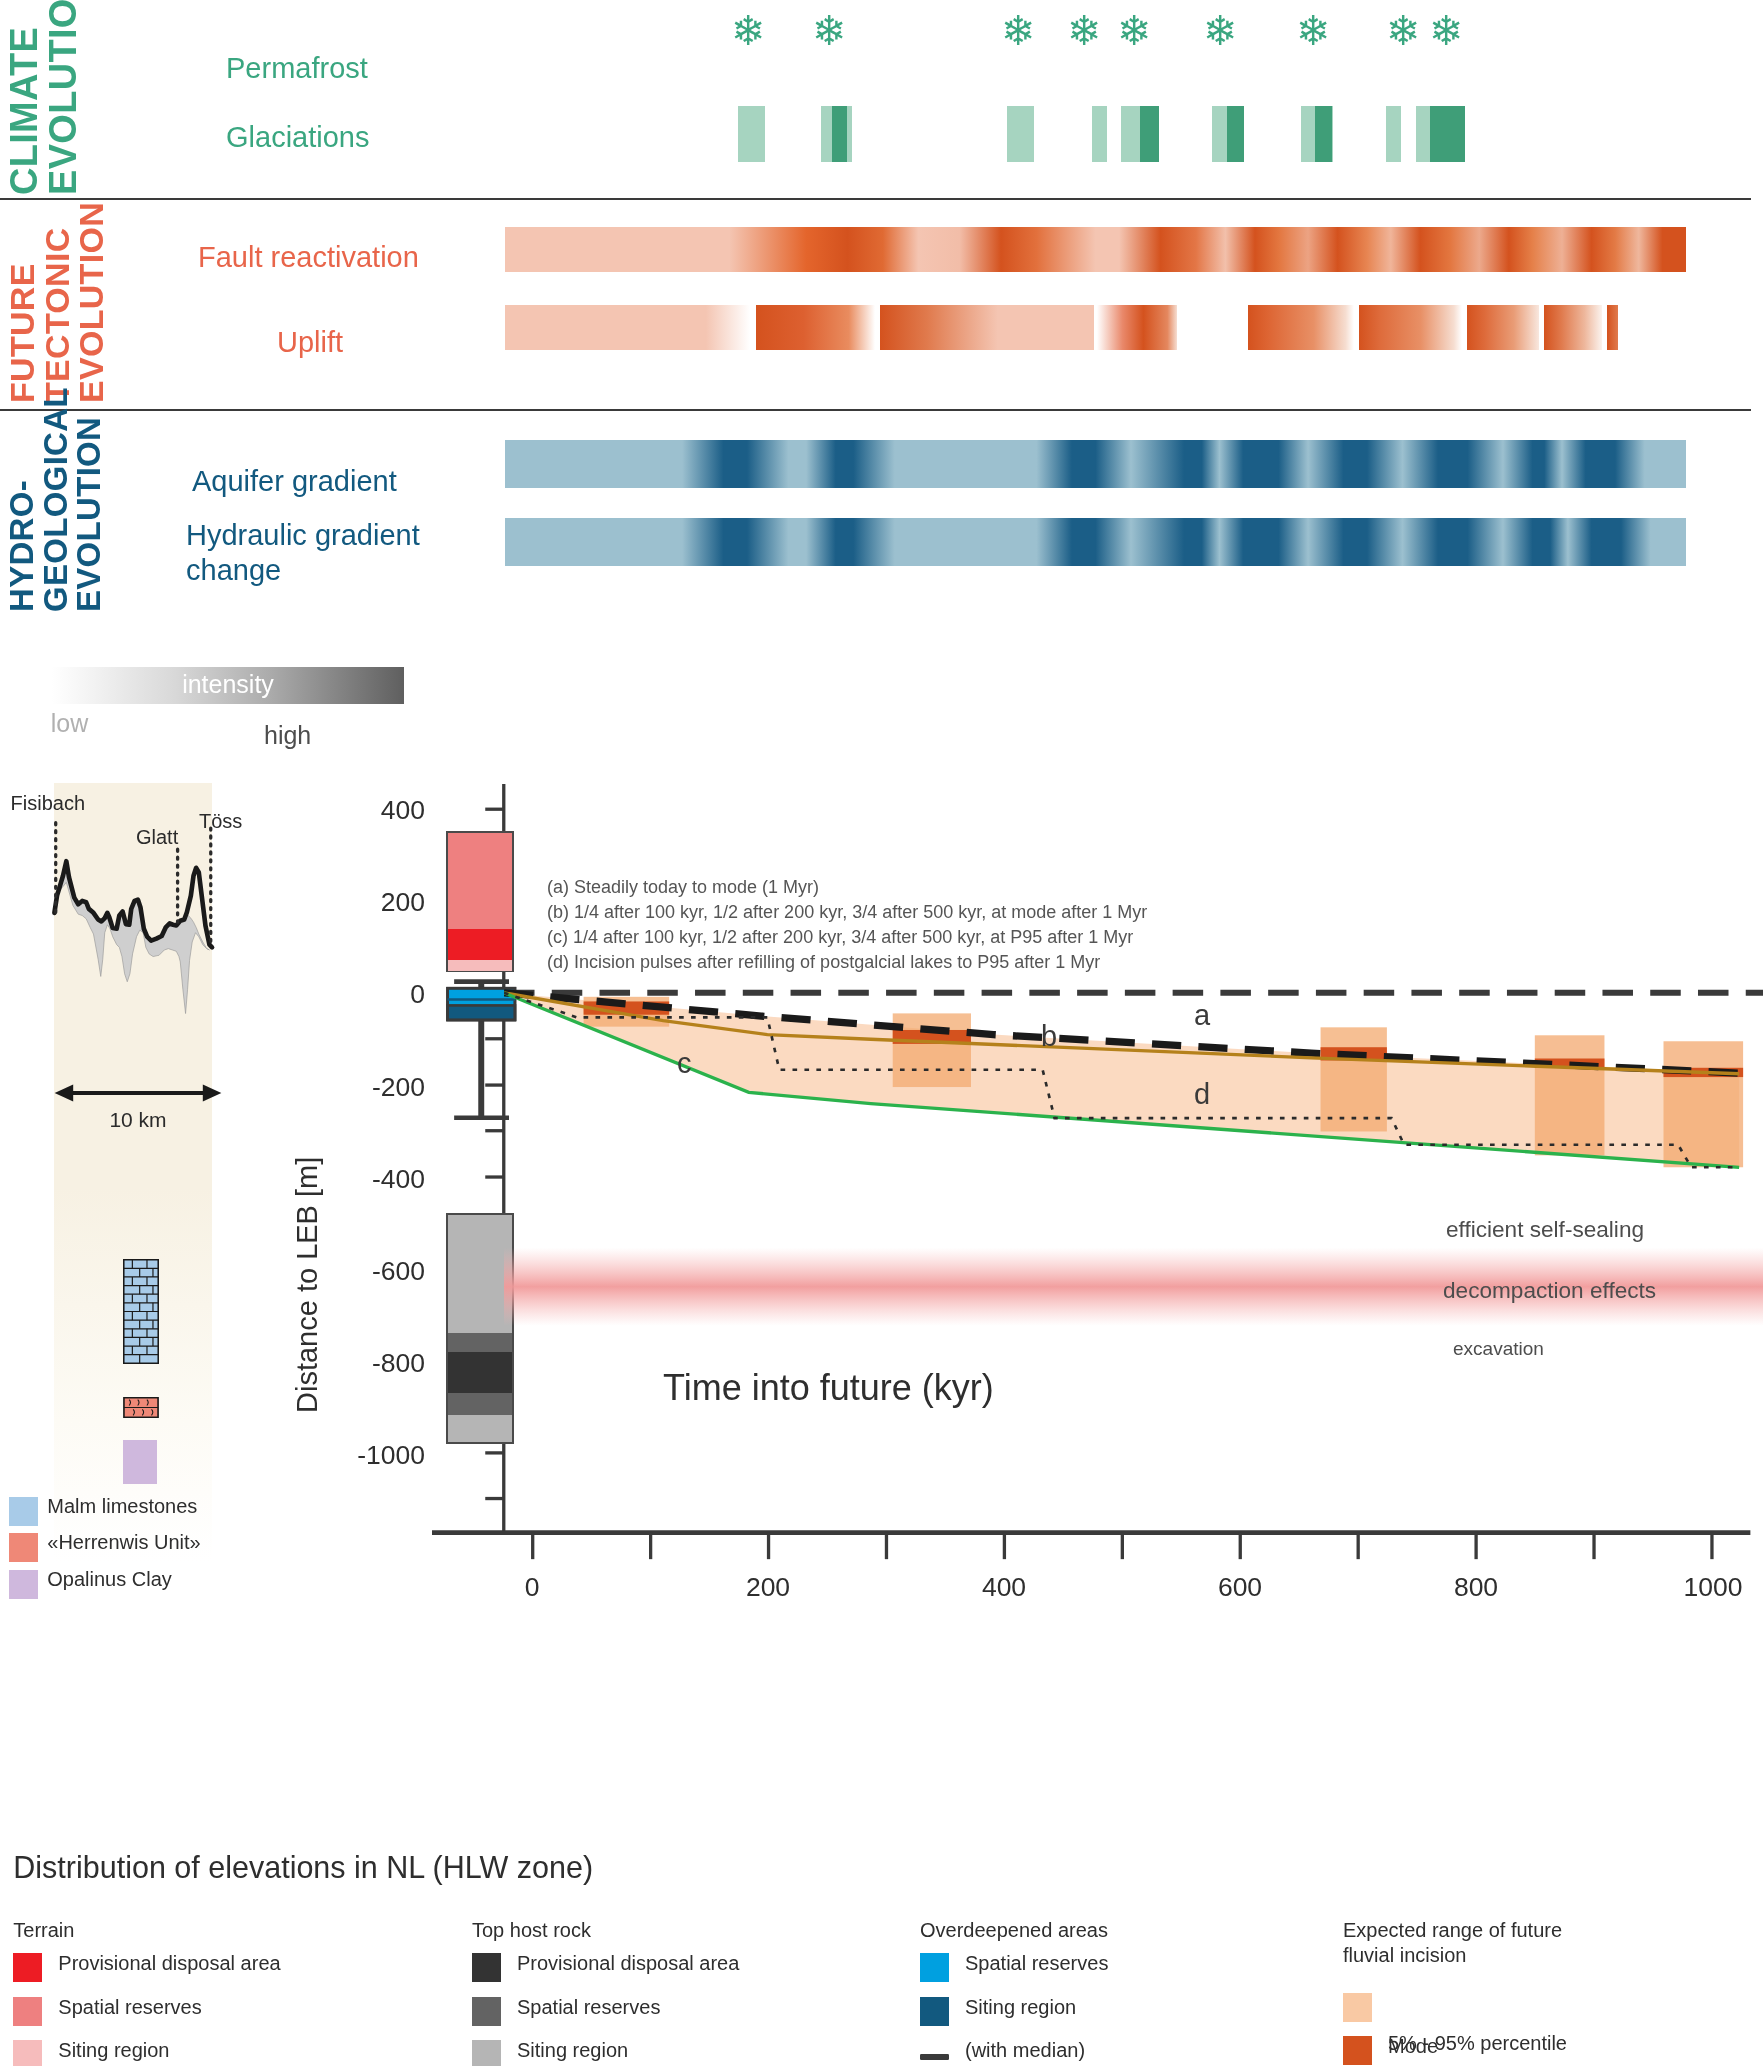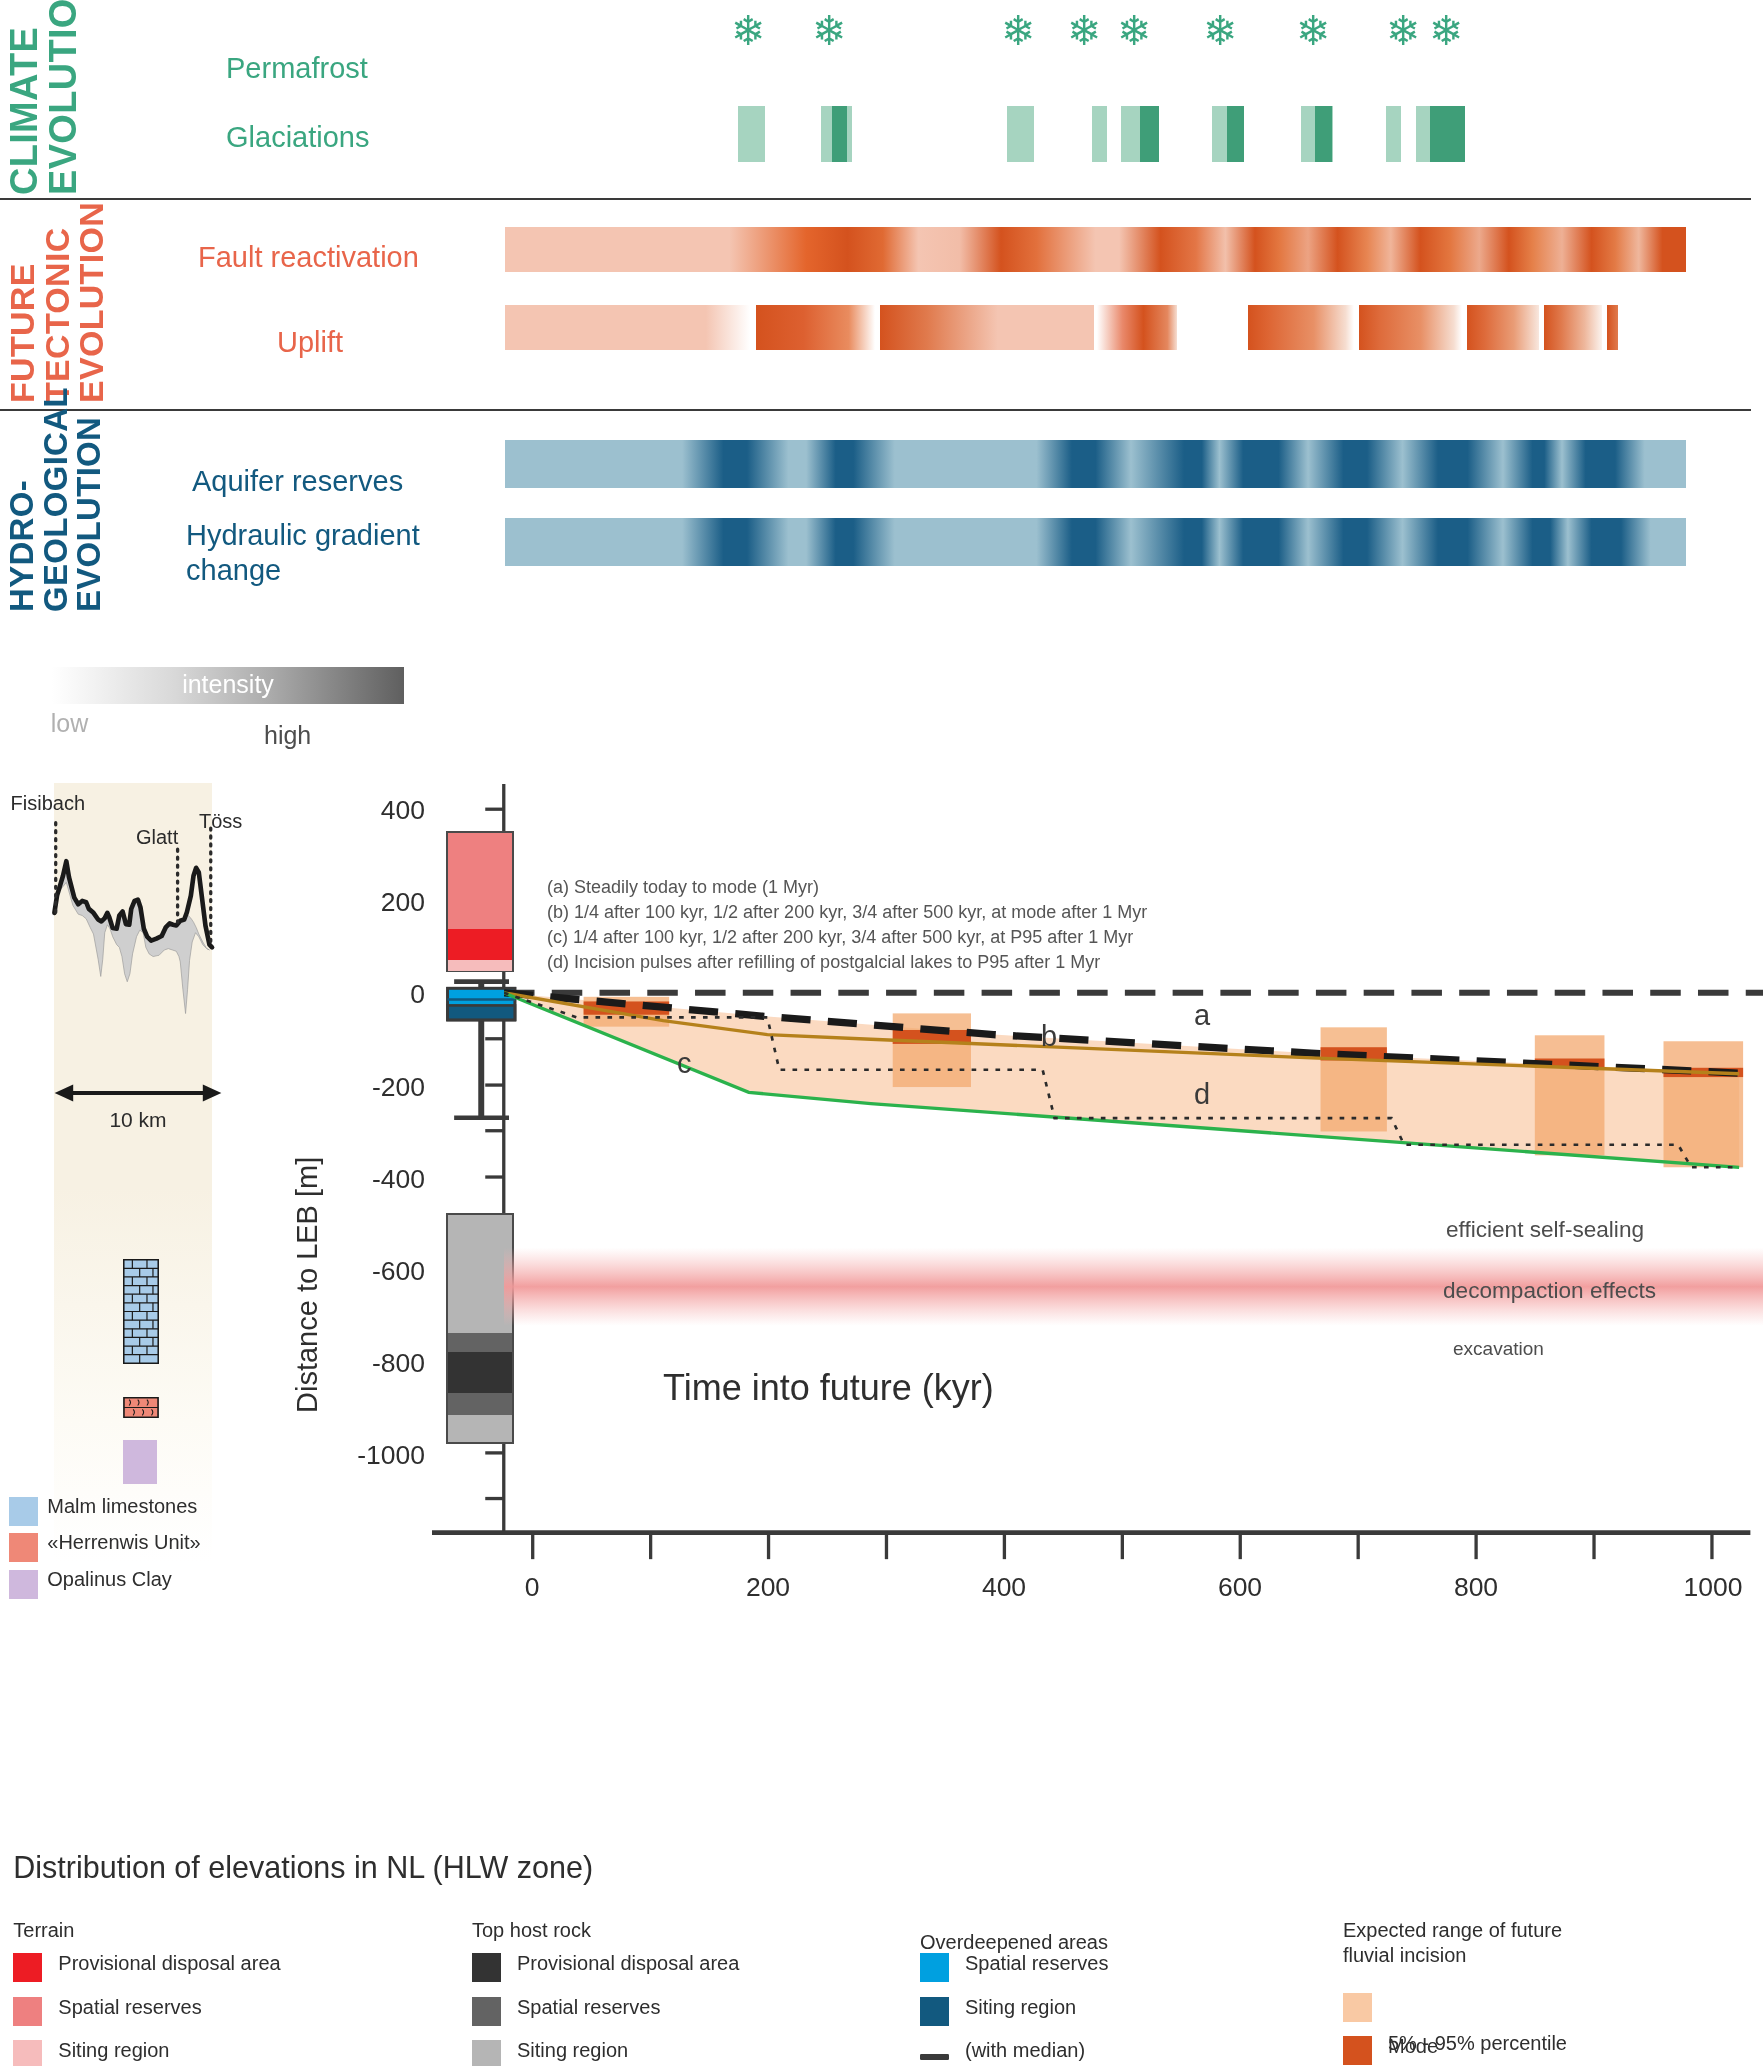--- a/index.html
+++ b/index.html
@@ -156,21 +156,21 @@
 </div>
 
 <div class="abs rule" style="left:0; top:409px; width:1751px;"></div>
 
 <div class="abs" style="left:0; top:413px; width:1763px; height:199px;">
 
   <div class="abs vlabel" style="left:5.3px; top:6.6px; height:192px; font-size:33px; color:#12597f;">HYDRO-
 GEOLOGICAL
 EVOLUTION</div>
 
-  <div class="abs" style="left:192px; top:52px; font-size:29px; color:#12597f;">Aquifer reserves</div>
+  <div class="abs" style="left:192px; top:52px; font-size:29px; color:#12597f;">Aquifer gradient</div>
 
   <div class="abs" style="left:186px; top:105px; font-size:29px; color:#12597f; text-align:left; width:239px; line-height:1.22;">Hydraulic gradient
 change</div>
 
   <div class="abs" style="left:505px; top:26.5px; width:1181px; height:48px;
               background: linear-gradient(to right,
                 #9cc0cf 0%, #9cc0cf 15%,
                 #1b5e87 18.5%, #1b5e87 20.5%,
                 #9cc0cf 24%, #9cc0cf 25.5%,
                 #1b5e87 28% , #1b5e87 29.5%,
@@ -493,21 +493,21 @@
       <div class="abs sw" style="left:0; top:1.3px; background:#636363;"></div>
       <div class="abs leg-txt" style="left:45px; top:0;">Spatial reserves</div>
     </div>
     <div class="abs" style="left:0; top:121px;">
       <div class="abs sw" style="left:0; top:1.3px; background:#b5b5b5;"></div>
       <div class="abs leg-txt" style="left:45px; top:0;">Siting region</div>
     </div>
   </div>
 
   <div class="abs" style="left:920px; top:48px;">
-    <div class="abs leg-head" style="left:0; top:12px;">Overdeepened areas</div>
+    <div class="abs leg-head" style="left:0; top:0;">Overdeepened areas</div>
     <div class="abs" style="left:0; top:34px;">
       <div class="abs sw" style="left:0; top:1.3px; background:#00a0e0;"></div>
       <div class="abs leg-txt" style="left:45px; top:0;">Spatial reserves</div>
     </div>
     <div class="abs" style="left:0; top:78px;">
       <div class="abs sw" style="left:0; top:1.3px; background:#12597f;"></div>
       <div class="abs leg-txt" style="left:45px; top:0;">Siting region</div>
     </div>
     <div class="abs" style="left:0; top:121px;">
       <div class="abs" style="left:0; top:14.6px; width:29px; height:6px; background:#3a3a3a; border-radius:1.3px;"></div>

